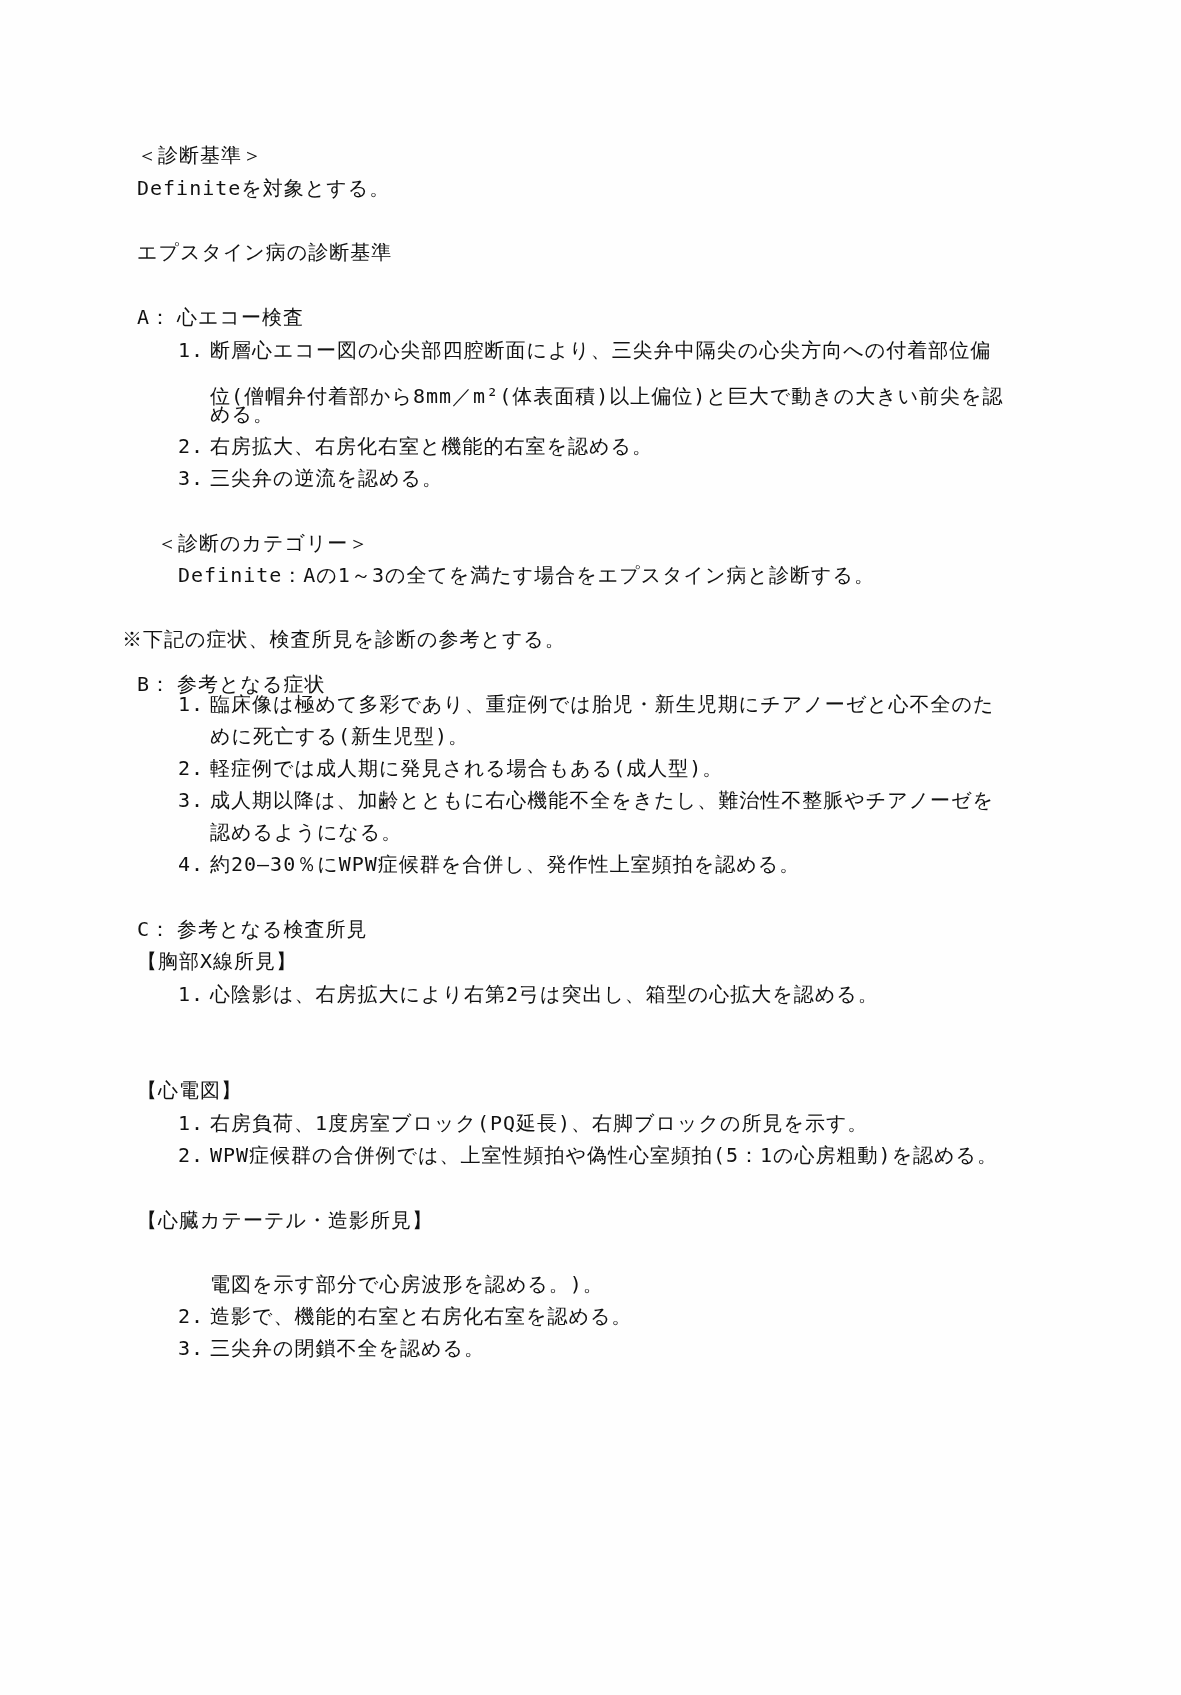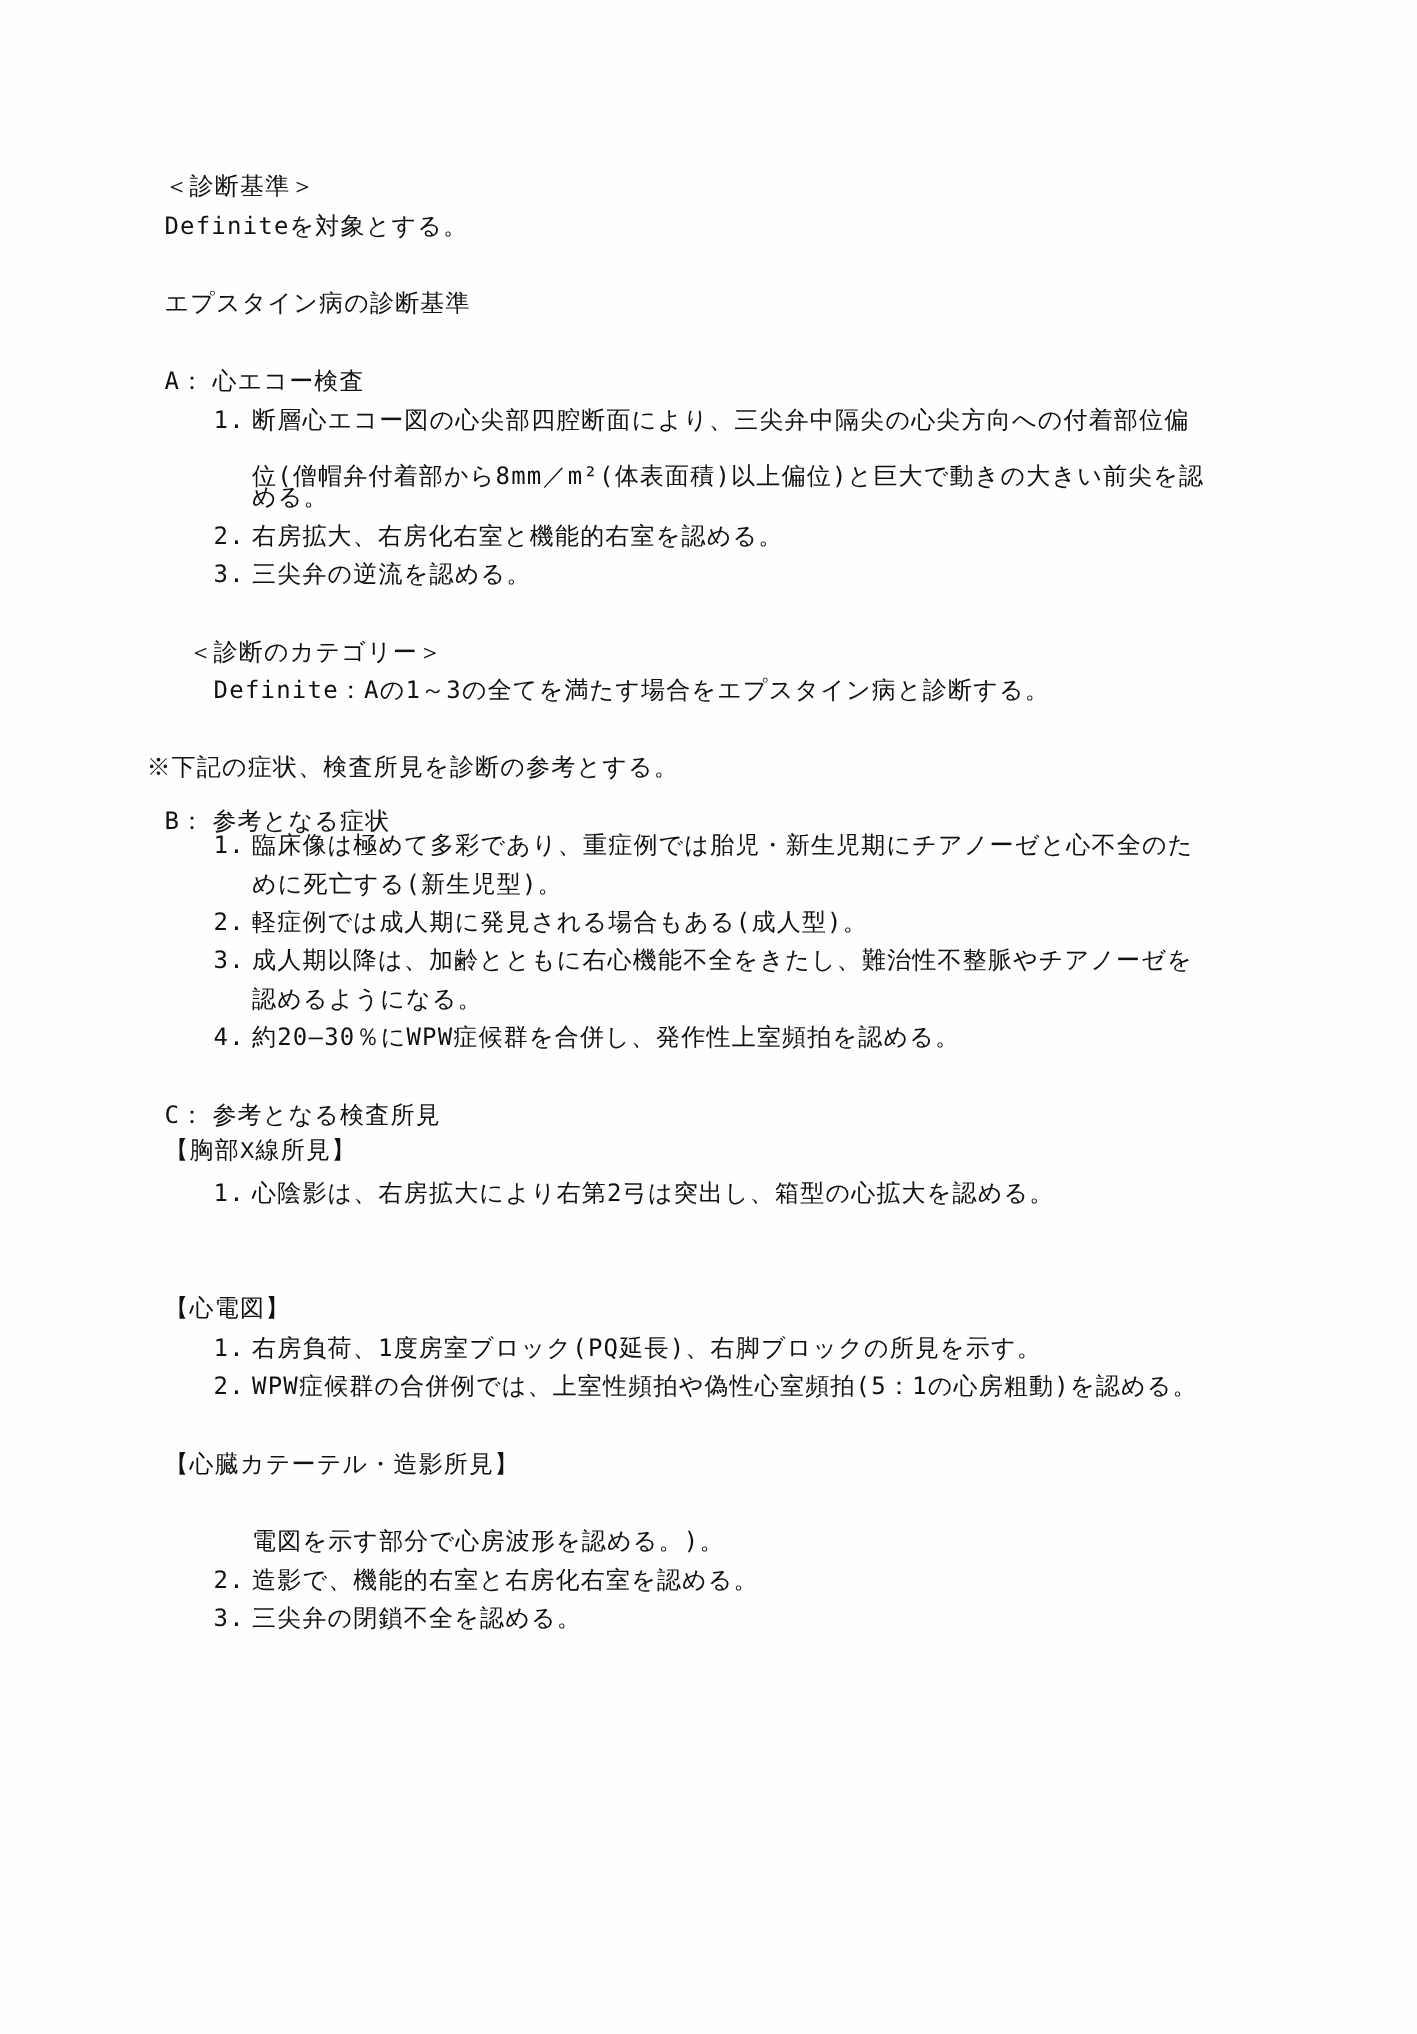--- a/index.html
+++ b/index.html
@@ -79,21 +79,21 @@
   </div>
   <div class="line" style="left:210px; top:819px;">認めるようになる。</div>
   <div class="line" style="left:178px; top:851px;">
     <span class="num">4.</span><span>約20―30％にWPW症候群を合併し、発作性上室頻拍を認める。</span>
   </div>
 
   <div class="line" style="left:137px; top:916px;">
     <span style="display:inline-block; width:40px;">C：</span><span>参考となる検査所見</span>
   </div>
 
-  <div class="line" style="left:137px; top:948px;font-family:Liberation Mono, monospace;">【胸部X線所見】</div>
+  <div class="line" style="left:137px; top:948px;">【胸部X線所見】</div>
   <div class="line" style="left:178px; top:981px;">
     <span class="num">1.</span><span>心陰影は、右房拡大により右第2弓は突出し、箱型の心拡大を認める。</span>
   </div>
 
   <div class="line" style="left:137px; top:1077px;">【心電図】</div>
   <div class="line" style="left:178px; top:1110px;">
     <span class="num">1.</span><span>右房負荷、1度房室ブロック(PQ延長)、右脚ブロックの所見を示す。</span>
   </div>
   <div class="line" style="left:178px; top:1142px;">
     <span class="num">2.</span><span>WPW症候群の合併例では、上室性頻拍や偽性心室頻拍(5：1の心房粗動)を認める。</span>

